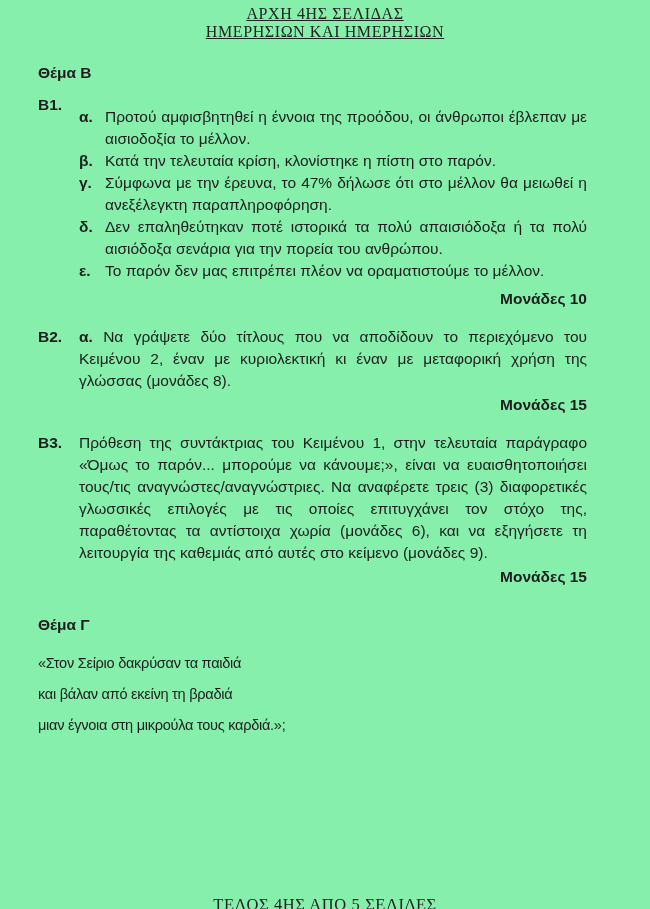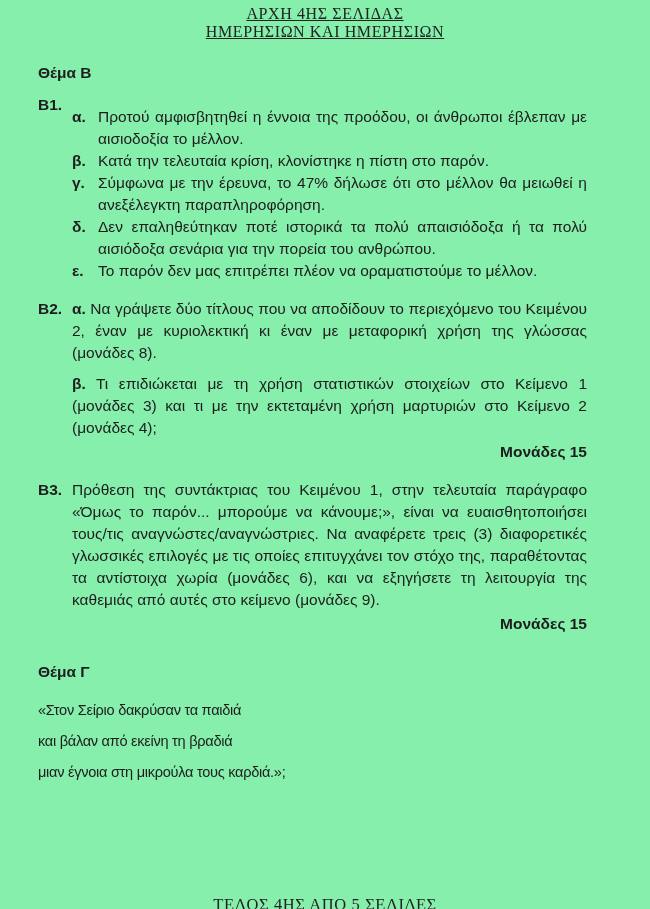--- a/index.html
+++ b/index.html
@@ -21,21 +21,21 @@
     font-family:"Liberation Serif", serif;
     font-size:16.5px;color:#222;
   }
   
   .content{
     padding:0 63px 0 38px;
     font-size:15.5px;line-height:22px;
   }
   .theme-title{font-weight:bold;margin-top:21px;}
   .theme-title.second{margin-top:26px;}
-  .question{display:flex;margin-top:10px;}
+  .question{display:flex;margin-top:10px;gap:7px;}
   .question.gap-lg{margin-top:16px;}
   .q-label{width:34px;flex-shrink:0;font-weight:bold;}
   .q-body{flex:1;min-width:0;}
   .q-body p{margin:0;text-align:justify;}
   .q-body p + p{margin-top:9px;}
   .bi{font-weight:bold;font-style:italic;}
   .inline-sub{font-weight:bold;}
   
   .sublist{margin-top:12px;}
   .sub{display:flex;}
@@ -84,28 +84,28 @@
           </div>
           <div class="sub">
             <div class="sub-label">δ.</div>
             <div class="sub-text">Δεν επαληθεύτηκαν ποτέ ιστορικά τα πολύ απαισιόδοξα ή τα πολύ αισιόδοξα σενάρια για την πορεία του ανθρώπου.</div>
           </div>
           <div class="sub">
             <div class="sub-label">ε.</div>
             <div class="sub-text">Το παρόν δεν μας επιτρέπει πλέον να οραματιστούμε το μέλλον.</div>
           </div>
         </div>
+        <div class="points">Μονάδες 10</div>
       </div>
     </div>
 
     <div class="question gap-lg">
       <div class="q-label">Β2.</div>
       <div class="q-body">
         <p><span class="inline-sub">α.</span><span> Να γράψετε δύο τίτλους που να αποδίδουν το περιεχόμενο του Κειμένου 2, έναν με κυριολεκτική κι έναν με μεταφορική χρήση της γλώσσας (μονάδες 8).</span></p>
-        <p><span class="inline-sub">β.</span><span> Τι επιδιώκεται με τη χρήση στατιστικών στοιχείων στο Κείμενο 1 (μονάδες 3) και τι με την εκτεταμένη χρήση μαρτυριών στο Κείμενο 2 (μονάδες 4);</span></p>
         <div class="points tight">Μονάδες 15</div>
       </div>
     </div>
 
     <div class="question gap-lg">
       <div class="q-label">Β3.</div>
       <div class="q-body">
         <p>Πρόθεση της συντάκτριας του Κειμένου 1, στην τελευταία παράγραφο «Όμως το παρόν... μπορούμε να κάνουμε;», είναι να ευαισθητοποιήσει τους/τις αναγνώστες/αναγνώστριες. Να αναφέρετε τρεις (3) διαφορετικές γλωσσικές επιλογές με τις οποίες επιτυγχάνει τον στόχο της, παραθέτοντας τα αντίστοιχα χωρία (μονάδες 6), και να εξηγήσετε τη λειτουργία της καθεμιάς από αυτές στο κείμενο (μονάδες 9).</p>
         <div class="points tight">Μονάδες 15</div>
       </div>

